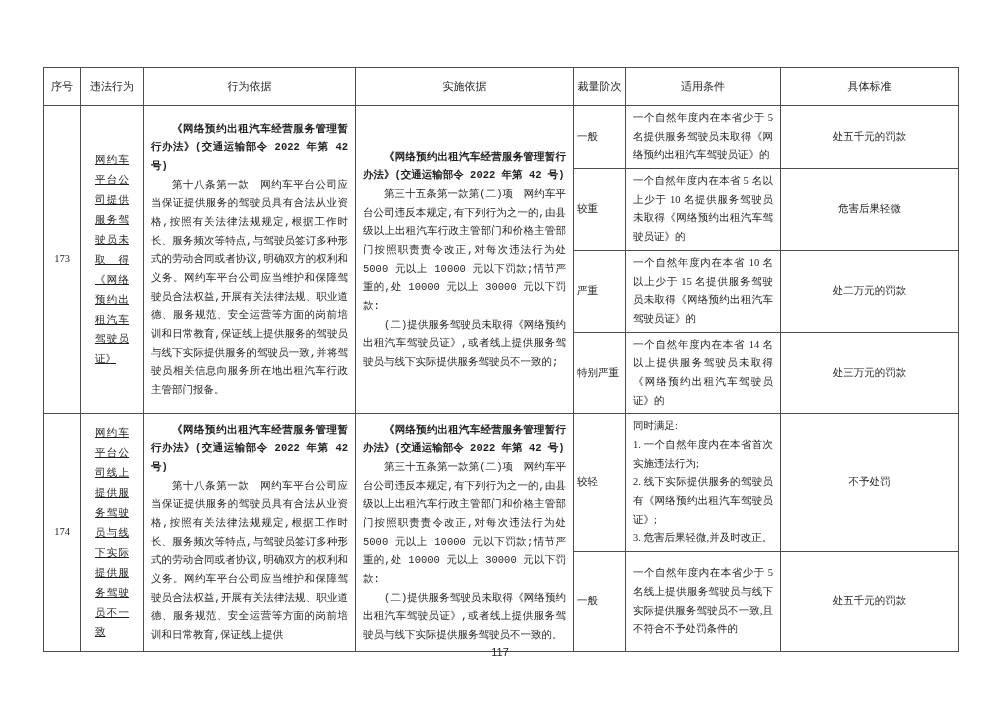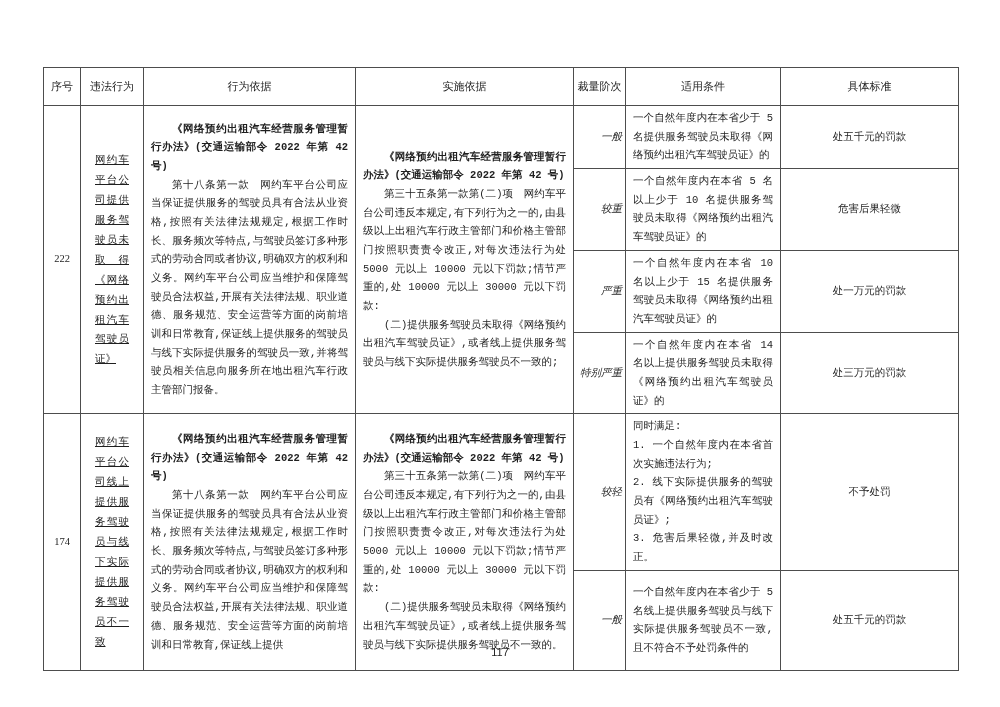--- a/index.html
+++ b/index.html
@@ -45,27 +45,26 @@
     line-height: 1.9;
     text-decoration: underline;
   }
   td.basis {
     text-align: justify;
     text-justify: inter-ideograph;
     padding: 3px 7px;
   }
   td.basis p { margin: 0; text-indent: 2em; font-family: Liberation Mono, monospace; }
   td.basis p.bold { font-weight: bold; }
-  td.tier { text-align: right; padding: 2px 3px; font-style: italic; }
+  td.tier { text-align: left; padding: 2px 3px; }
   td.cond {
     text-align: justify;
     text-justify: inter-ideograph;
     white-space: pre-line;
     padding: 3px 7px;
-    font-family: Liberation Mono, monospace;
   }
   td.std { text-align: center; padding: 3px 7px; }
   .page-number {
     position: absolute;
     left: 0; right: 0;
     top: 646px;
     text-align: center;
     font-size: 11px;
     font-family: "Liberation Sans", "DejaVu Sans", sans-serif;
     color: #222;
@@ -93,21 +92,21 @@
         <th>行为依据</th>
         <th>实施依据</th>
         <th>裁量阶次</th>
         <th>适用条件</th>
         <th>具体标准</th>
       </tr>
     </thead>
     <tbody>
 
       <tr style="height:57px">
-        <td class="seq" rowspan="4">222</td>
+        <td class="seq" rowspan="4">173</td>
         <td class="violation" rowspan="4">网约车平台公司提供服务驾驶员未取得《网络预约出租汽车驾驶员证》</td>
         <td class="basis" rowspan="4">
           <p class="bold">《网络预约出租汽车经营服务管理暂行办法》(交通运输部令 2022 年第 42 号)</p>
           <p>第十八条第一款　网约车平台公司应当保证提供服务的驾驶员具有合法从业资格,按照有关法律法规规定,根据工作时长、服务频次等特点,与驾驶员签订多种形式的劳动合同或者协议,明确双方的权利和义务。网约车平台公司应当维护和保障驾驶员合法权益,开展有关法律法规、职业道德、服务规范、安全运营等方面的岗前培训和日常教育,保证线上提供服务的驾驶员与线下实际提供服务的驾驶员一致,并将驾驶员相关信息向服务所在地出租汽车行政主管部门报备。</p>
         </td>
         <td class="basis" rowspan="4">
           <p class="bold">《网络预约出租汽车经营服务管理暂行办法》(交通运输部令 2022 年第 42 号)</p>
           <p>第三十五条第一款第(二)项　网约车平台公司违反本规定,有下列行为之一的,由县级以上出租汽车行政主管部门和价格主管部门按照职责责令改正,对每次违法行为处 5000 元以上 10000 元以下罚款;情节严重的,处 10000 元以上 30000 元以下罚款:</p>
           <p>(二)提供服务驾驶员未取得《网络预约出租汽车驾驶员证》,或者线上提供服务驾驶员与线下实际提供服务驾驶员不一致的;</p>
         </td>
@@ -118,21 +117,21 @@
 
       <tr style="height:71px">
         <td class="tier">较重</td>
         <td class="cond">一个自然年度内在本省 5 名以上少于 10 名提供服务驾驶员未取得《网络预约出租汽车驾驶员证》的</td>
         <td class="std">危害后果轻微</td>
       </tr>
 
       <tr style="height:70px">
         <td class="tier">严重</td>
         <td class="cond">一个自然年度内在本省 10 名以上少于 15 名提供服务驾驶员未取得《网络预约出租汽车驾驶员证》的</td>
-        <td class="std">处一万元的罚款</td>
+        <td class="std">处二万元的罚款</td>
       </tr>
 
       <tr style="height:66px">
         <td class="tier">特别严重</td>
         <td class="cond">一个自然年度内在本省 14 名以上提供服务驾驶员未取得《网络预约出租汽车驾驶员证》的</td>
         <td class="std">处三万元的罚款</td>
       </tr>
 
       <tr style="height:135px">
         <td class="seq" rowspan="2">174</td>

